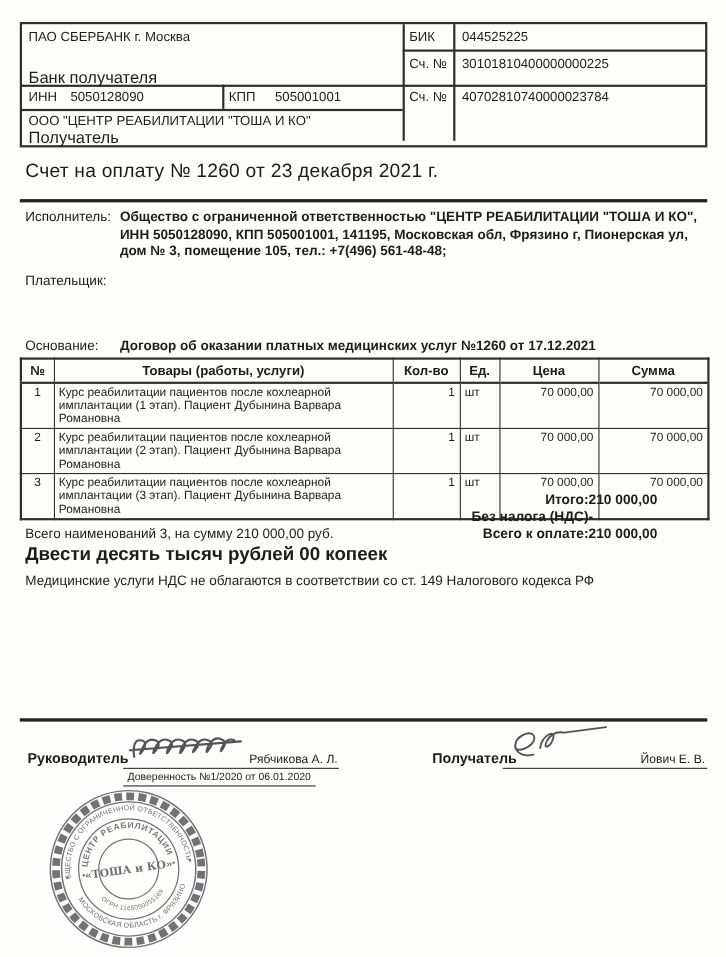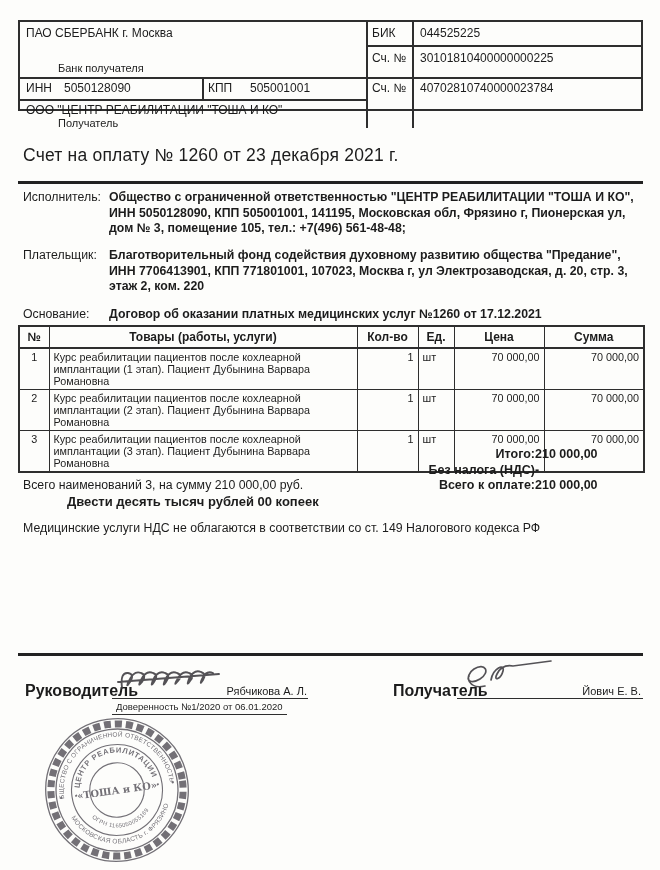--- a/index.html
+++ b/index.html
@@ -1,37 +1,37 @@
 <!DOCTYPE html>
 <html><head>
 <meta charset="utf-8">
 <style>
   html,body{margin:0;padding:0;}
   body{width:660px;height:870px;background:#fdfdfb;font-family:"Liberation Sans","DejaVu Sans",sans-serif;color:#1c1c1c;position:relative;overflow:hidden;}
   .abs{position:absolute;}
   .hline{position:absolute;background:#2e2e2e;height:2px;}
   .vline{position:absolute;background:#2e2e2e;width:2px;}
-  .req{position:absolute;left:18px;top:20px;width:625px;height:91px;border:2px solid #2e2e2e;box-sizing:border-box;}
+  .req{position:absolute;left:18px;top:20px;width:625px;height:114px;border:2px solid #2e2e2e;box-sizing:border-box;}
   .req .cell-text{position:absolute;font-size:12px;white-space:nowrap;}
-  .req .caption{font-size:11px;margin-left:32px;}
+  .req .caption{font-size:15px;}
   .doc-title{position:absolute;left:23px;top:145px;font-size:17.5px;font-weight:normal;letter-spacing:.2px;}
   .rule{position:absolute;left:18px;width:625px;background:#222;}
   .party{position:absolute;left:23px;width:620px;display:flex;font-size:12.3px;line-height:15.5px;}
   .party .plabel{width:86px;flex:none;}
   .party .pvalue{flex:1;font-weight:bold;}
   table.items{position:absolute;left:18px;top:325px;width:625px;border-collapse:collapse;table-layout:fixed;border:2px solid #2e2e2e;}
   table.items th{border:1px solid #2e2e2e;border-bottom:2px solid #2e2e2e;font-size:12px;font-weight:bold;height:20px;padding:0 3px;}
   table.items td{border:1px solid #2e2e2e;font-size:10.8px;line-height:12px;padding:2px 4px;vertical-align:top;height:22px;}
   .ta-c{text-align:center;} .ta-r{text-align:right;} .ta-l{text-align:left;}
   .totals{position:absolute;left:300px;top:447px;width:343px;font-size:12.5px;font-weight:bold;}
   .totals .trow{display:flex;line-height:15.5px;}
   .totals .tlabel{flex:1;text-align:right;}
   .totals .tvalue{width:108px;flex:none;text-align:left;}
   .fline{position:absolute;left:23px;font-size:12.3px;white-space:nowrap;}
-  .sig-label{position:absolute;font-size:16px;font-weight:bold;}
+  .sig-label{position:absolute;font-size:13px;font-weight:bold;}
   .sig-line{position:absolute;border-bottom:1.5px solid #2e2e2e;}
   .sig-name{position:absolute;font-size:11px;text-align:right;}
   .attorney{position:absolute;font-size:9.5px;padding:0 4px 2px 4px;border-bottom:1.5px solid #2e2e2e;white-space:nowrap;}
 </style>
 </head>
 <body>
 
 <div class="req">
   <div class="vline" style="left:346px;top:0;height:106px;"></div>
   <div class="vline" style="left:392px;top:0;height:106px;"></div>
@@ -62,21 +62,20 @@
 
 <div class="doc-title">Счет на оплату № 1260 от 23 декабря 2021 г.</div>
 <div class="rule" style="top:181px;height:3px;"></div>
 
 <div class="party" style="top:190px;">
   <div class="plabel">Исполнитель:</div>
   <div class="pvalue">Общество с ограниченной ответственностью "ЦЕНТР РЕАБИЛИТАЦИИ "ТОША И КО", ИНН 5050128090, КПП 505001001, 141195, Московская обл, Фрязино г, Пионерская ул, дом № 3, помещение 105, тел.: +7(496) 561-48-48;</div>
 </div>
 <div class="party" style="top:248px;">
   <div class="plabel">Плательщик:</div>
-  <div class="pvalue">Благотворительный фонд содействия духовному развитию общества "Предание", ИНН 7706413901, КПП 771801001, 107023, Москва г, ул Электрозаводская, д. 20, стр. 3, этаж 2, ком. 220</div>
 </div>
 <div class="party" style="top:307px;">
   <div class="plabel">Основание:</div>
   <div class="pvalue">Договор об оказании платных медицинских услуг №1260 от 17.12.2021</div>
 </div>
 
 <table class="items">
   <colgroup>
       <col style="width:30px">
       <col style="width:308px">
@@ -132,21 +131,21 @@
     <div class="tlabel">Без налога (НДС)</div>
     <div class="tvalue">-</div>
   </div>
   <div class="trow">
     <div class="tlabel">Всего к оплате:</div>
     <div class="tvalue">210 000,00</div>
   </div>
 </div>
 
 <div class="fline" style="top:478px;">Всего наименований 3, на сумму 210 000,00 руб.</div>
-<div class="fline" style="top:494px;font-size:13px;font-weight:bold;margin-left:44px;">Двести десять тысяч рублей 00 копеек</div>
+<div class="fline" style="top:494px;font-size:17px;font-weight:bold;">Двести десять тысяч рублей 00 копеек</div>
 <div class="fline" style="top:521px;">Медицинские услуги НДС не облагаются в соответствии со ст. 149 Налогового кодекса РФ</div>
 
 <div class="rule" style="top:653px;height:2.5px;"></div>
 
 <div class="sig-label" style="left:25px;top:682px;">Руководитель</div>
 <div class="sig-line" style="left:112px;top:683px;width:196px;height:15px;"></div>
 <svg class="abs" style="left:115px;top:660px;" width="110" height="38" viewBox="0 0 110 38">
   <path d="M7 28 Q5 12 13 13 Q20 14 15 22 Q10 29 14 21 Q19 10 26 13 Q32 15 27 22 Q22 28 26 20 Q31 10 38 13 Q44 15 39 22 Q35 28 38 20 Q43 10 50 13 Q56 15 51 22 Q47 28 50 20 Q55 10 62 13 Q68 15 63 21 Q58 27 62 20 Q67 10 74 13 Q80 15 75 21 Q71 27 74 19 Q79 9 86 12 Q92 14 88 20 Q84 26 87 19 Q91 10 98 13 M3 22 L104 14" stroke="#413f44" stroke-width="1.9" fill="none" stroke-linecap="round" opacity="0.9"></path>
 </svg>
 <div class="sig-name" style="left:200px;top:685px;width:107px;">Рябчикова А. Л.</div>

